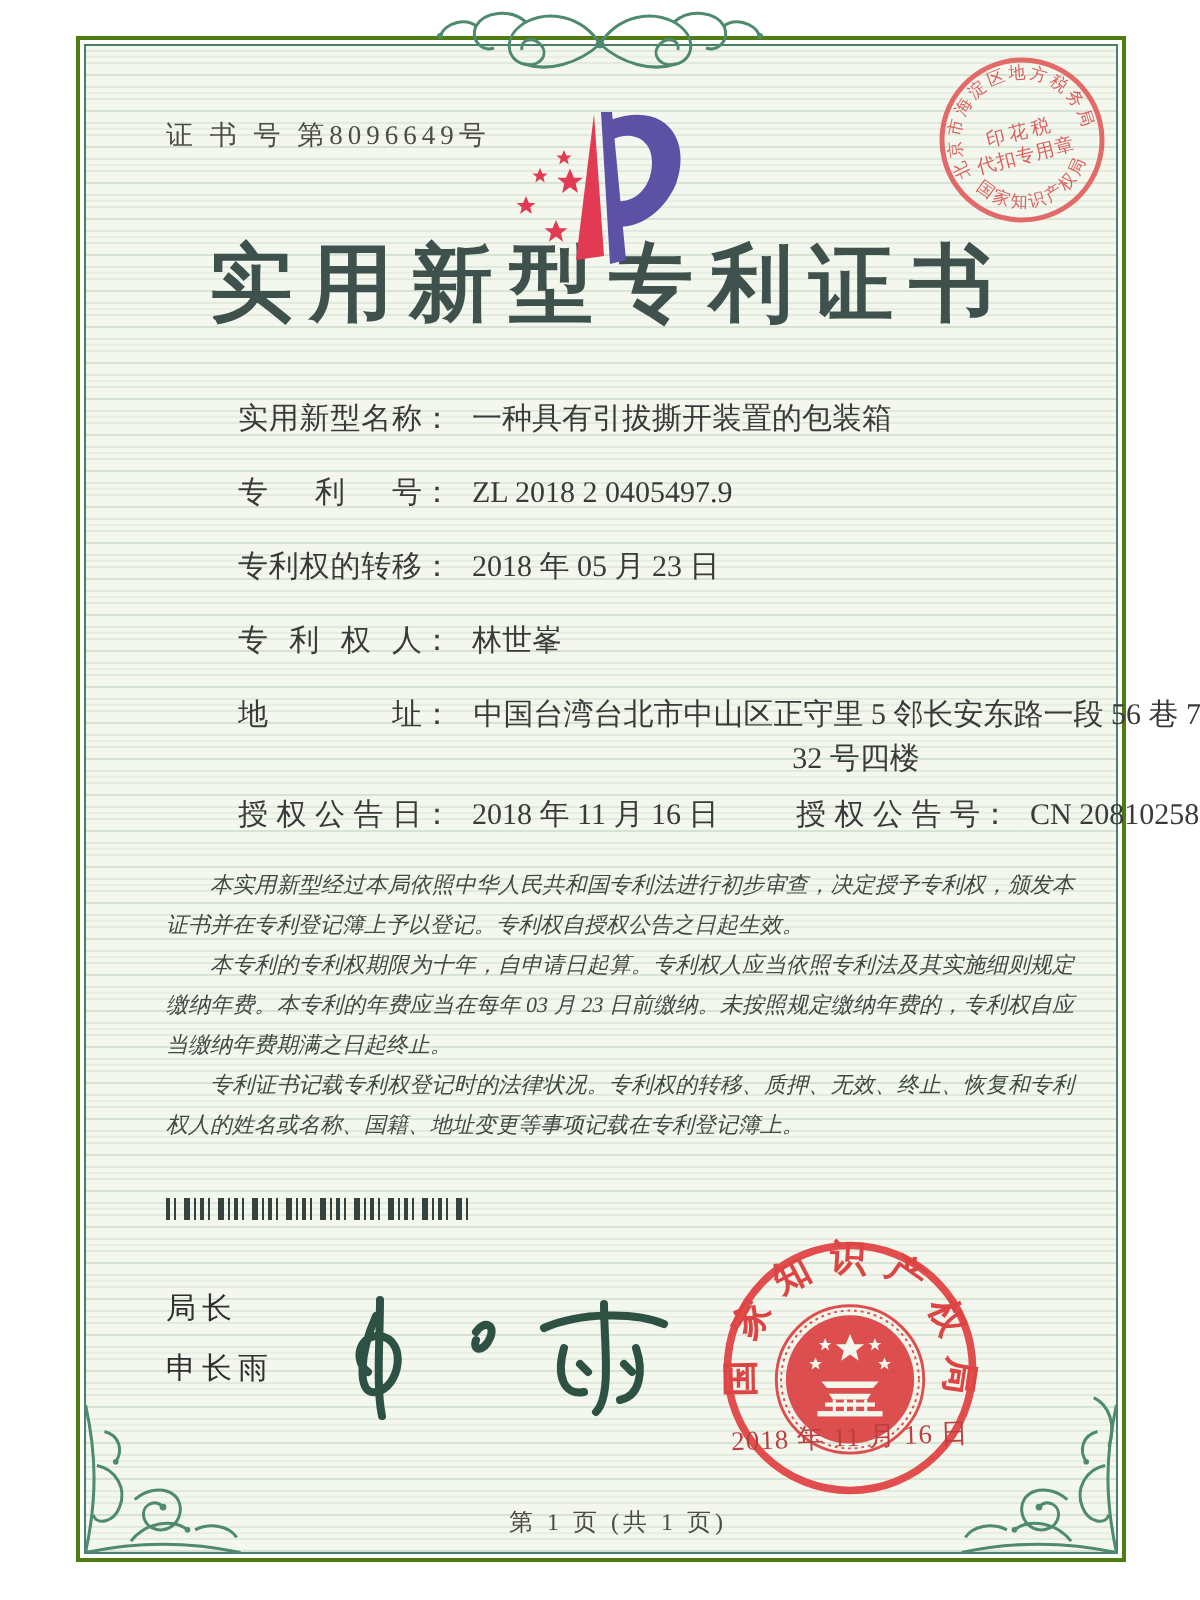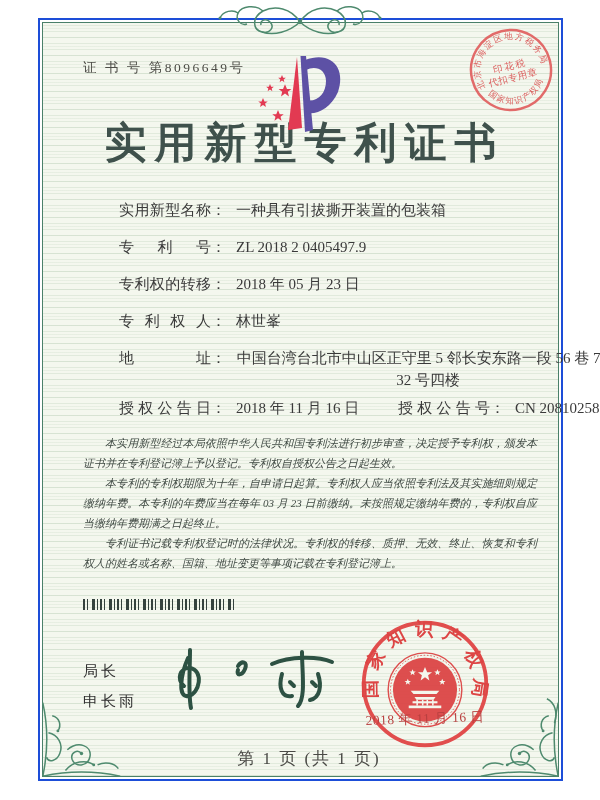--- a/index.html
+++ b/index.html
@@ -1,20 +1,20 @@
 <!DOCTYPE html>
 <html><head>
 <meta charset="utf-8">
 <style>
   html,body{margin:0;padding:0;}
   body{width:600px;height:800px;background:#ffffff;font-family:"Liberation Serif","DejaVu Serif",serif;}
   .page{position:relative;width:600px;height:800px;background:#ffffff;overflow:hidden;}
 
   
-  .frame{position:absolute;left:38px;top:18px;right:37px;bottom:19px;border:2px solid #1d4ed8;}
+  .frame{position:absolute;left:38px;top:18px;right:37px;bottom:19px;border:2px solid #4d7c0f;}
   .frame-inner{position:absolute;inset:2px;border:1px solid #4a8069;
     background-color:#f4f7ee;
     background-image:
       repeating-linear-gradient(0deg, rgba(125,165,125,0.16) 0 1px, rgba(0,0,0,0) 1px 6px),
       repeating-linear-gradient(0deg, rgba(125,165,125,0.10) 0 1px, rgba(0,0,0,0) 1px 9px);}
 
   .content{position:absolute;inset:0;padding:36px 40px 0 40px;color:#3a3a3a;}
 
   .cert-no{font-size:13.5px;letter-spacing:2.5px;color:#4c4c46;height:18px;}
 
@@ -37,33 +37,33 @@
          color:#404a44;text-align:justify;font-style:italic;}
   .paras p{margin:0;text-indent:2em;}
 
   .barcode{margin-top:26px;width:153px;height:11px;
     background-image:repeating-linear-gradient(90deg,
       #35423e 0 2px, rgba(0,0,0,0) 2px 4px,
       #35423e 4px 5px, rgba(0,0,0,0) 5px 9px,
       #35423e 9px 12px, rgba(0,0,0,0) 12px 14px,
       #35423e 14px 15px, rgba(0,0,0,0) 15px 17px);}
 
-  .signer{margin-top:50px;font-size:15px;letter-spacing:3px;color:#2f2f2f;}
+  .signer{margin-top:34px;font-size:15px;letter-spacing:3px;color:#2f2f2f;}
   .signer div{line-height:22px;margin-bottom:8px;}
 
   .signature{position:absolute;left:160px;top:636px;width:190px;height:90px;}
 
   .seal{position:absolute;left:358px;top:617px;width:134px;height:134px;opacity:0.95;}
   .seal-date{position:absolute;left:352px;top:710px;width:146px;text-align:center;
              color:#b84040;font-size:13.5px;letter-spacing:0.5px;transform:rotate(-2deg);}
 
   .stamp{position:absolute;left:451px;top:10px;width:120px;height:120px;transform:rotate(-14deg);opacity:0.88;}
 
   .footer{position:absolute;left:18px;right:0;bottom:30px;text-align:center;
-          font-size:17px;letter-spacing:2px;color:#4a4a46;}
+          font-size:12px;letter-spacing:2px;color:#4a4a46;}
 
   .orn-top{position:absolute;left:50%;top:2px;transform:translateX(-50%);}
   .orn-bl{position:absolute;left:39px;bottom:20px;}
   .orn-br{position:absolute;right:38px;bottom:20px;transform:scaleX(-1);}
 </style>
 </head>
 <body>
 
 <div class="page">
 

